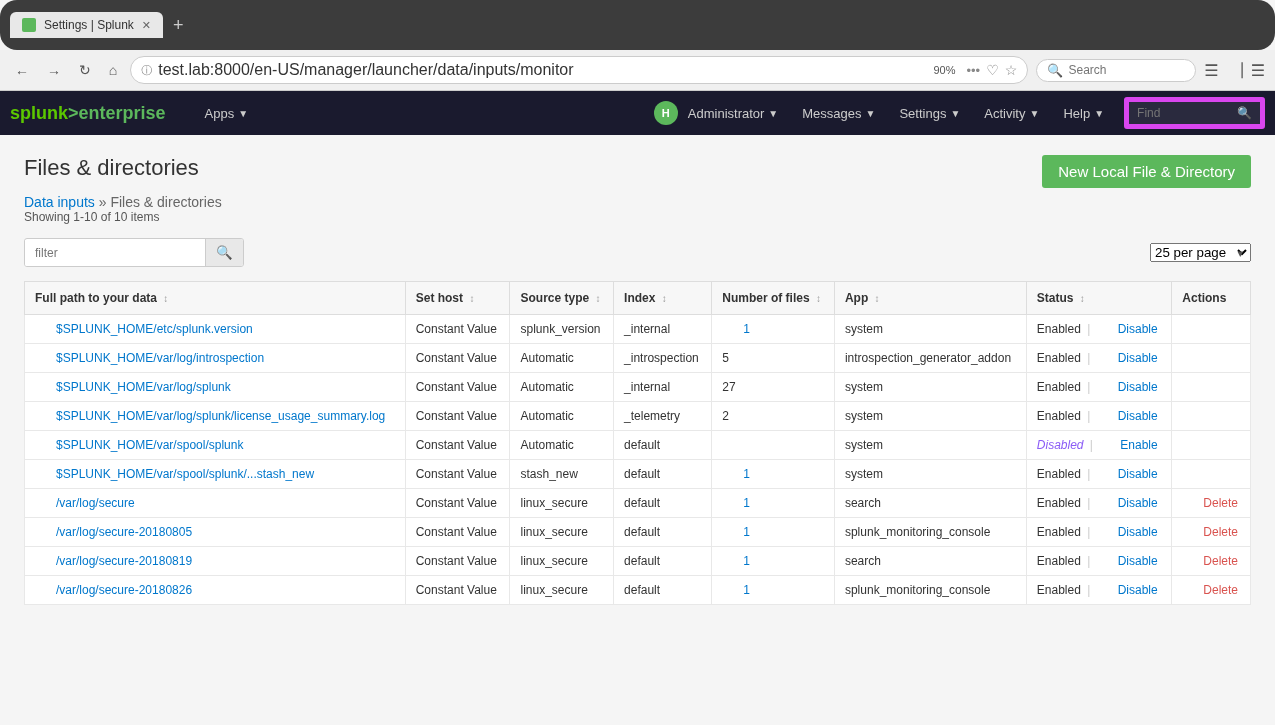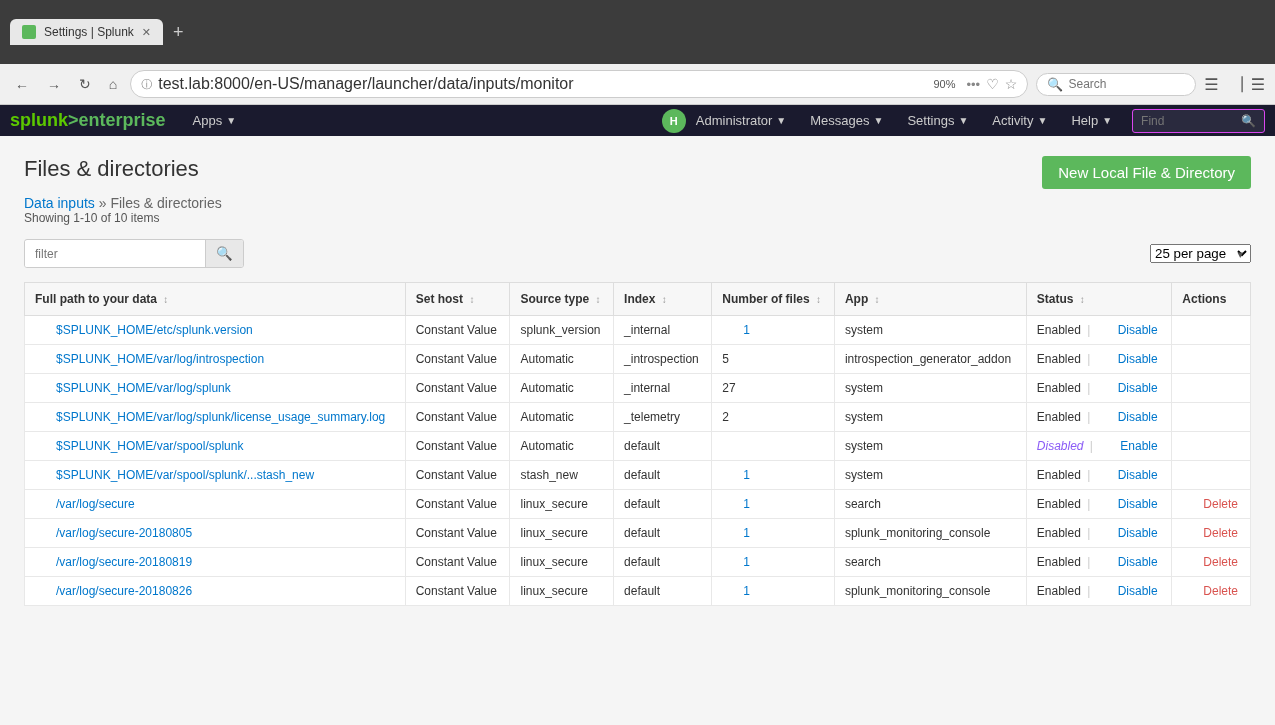--- a/index.html
+++ b/index.html
@@ -1,24 +1,25 @@
 <!DOCTYPE html>
 <html><head>
   <meta charset="utf-8">
   <style>
     * { box-sizing: border-box; margin: 0; padding: 0; }
     body { font-family: Arial, sans-serif; font-size: 13px; background: #f5f5f5; }
 
     
     .browser-chrome {
       background: #3c3c3c;
-      padding: 19px 10px;
+      padding: 12px 10px;
       display: flex;
       align-items: center;
       gap: 8px;
+      border-radius: 17px;
     }
     .tab-bar {
       display: flex;
       align-items: center;
       gap: 4px;
     }
     .tab {
       background: #e8e8e8;
       border-radius: 6px 6px 0 0;
       padding: 6px 12px;
@@ -88,22 +89,22 @@
       min-width: 160px;
     }
     .browser-search input { border: none; outline: none; font-size: 12px; color: #555; width: 100px; }
 
     
     .splunk-nav {
       background: #1a1a2e;
       display: flex;
       align-items: center;
       padding: 0 10px;
-      height: 31px;
-      gap: 0;
+      height: 44px;
+      gap: 12px;
     }
     .splunk-logo {
       color: #ff6600;
       font-size: 18px;
       font-weight: bold;
       margin-right: 15px;
       padding: 8px 0;
     }
     .splunk-logo span { color: #5cc800; }
     .nav-item {
@@ -127,21 +128,21 @@
       display: flex;
       align-items: center;
       justify-content: center;
       font-size: 11px;
       font-weight: bold;
       margin-right: 6px;
     }
     .nav-find {
       display: flex;
       background: #2a2a3e;
-      border: 1px solid #d946ef;
+      border: 5px solid #d946ef;
       border-radius: 3px;
       padding: 4px 8px;
       margin-left: 8px;
     }
     .nav-find input { background: none; border: none; outline: none; color: #aaa; font-size: 12px; width: 100px; }
 
     
     .main-content {
       padding: 20px 24px;
       background: #f5f5f5;

